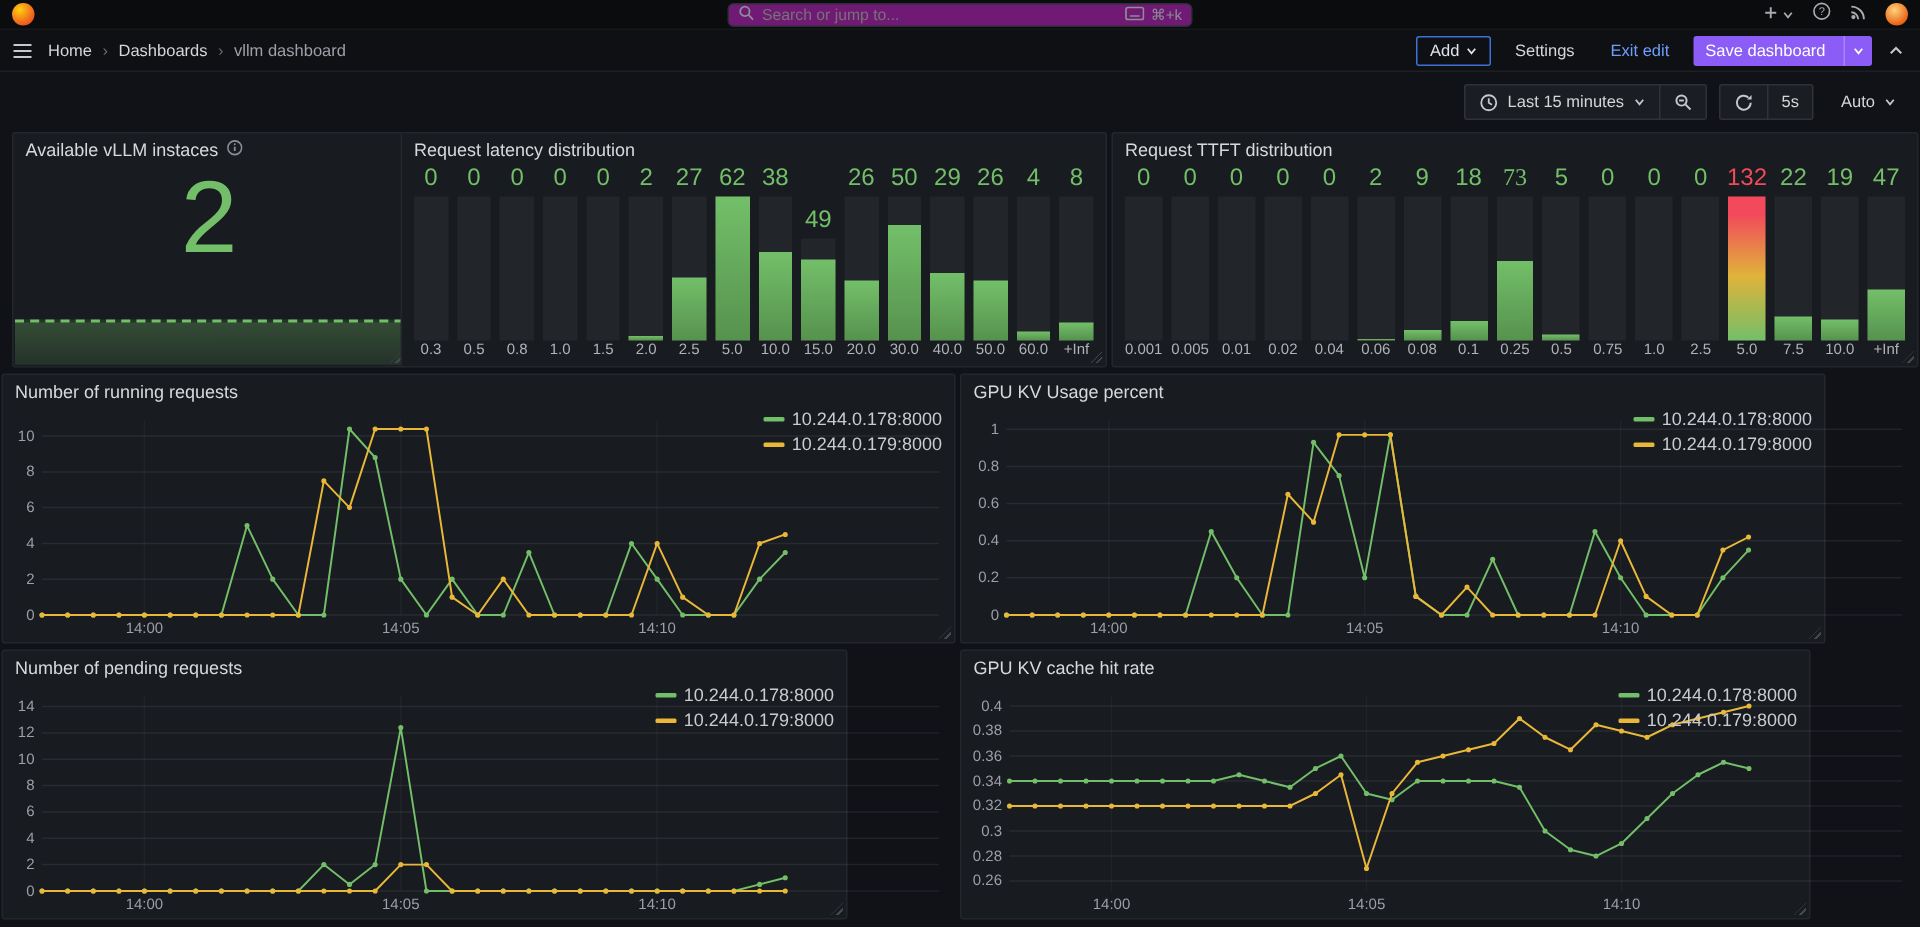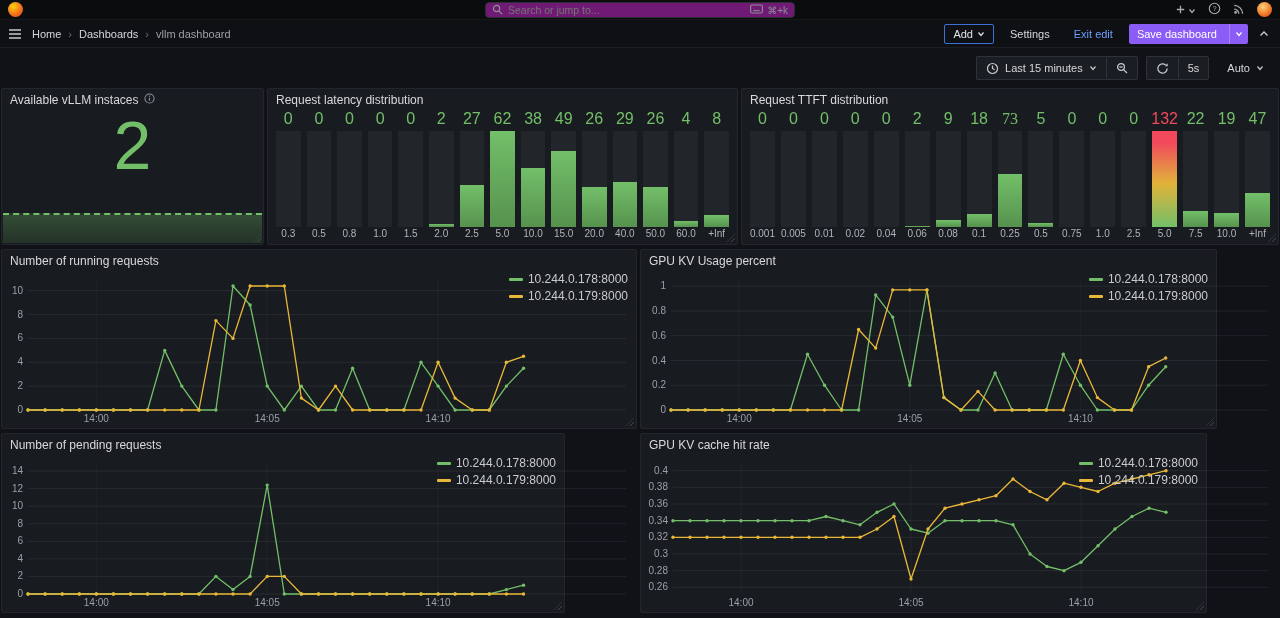--- a/index.html
+++ b/index.html
@@ -52,21 +52,21 @@
   .tb-group .tb-btn:last-child{border-radius:0 2px 2px 0;}
   .tb-plain{background:transparent;border-color:transparent;}
 
   .panel{position:absolute;background:#181b1f;border:1px solid #23262c;border-radius:2px;}
   .panel::after{content:"";position:absolute;right:2px;bottom:2px;width:8px;height:8px;
     background:repeating-linear-gradient(135deg,transparent 0 2px,#45494e 2px 3px);
     clip-path:polygon(100% 0,100% 100%,0 100%);}
   .panel-title{height:20px;line-height:20px;padding:1px 8px 0;font-size:12px;color:#d8d9dd;
     display:flex;align-items:center;gap:5px;cursor:pointer;white-space:nowrap;}
 
-  #p-stat{top:40px;left:1px;width:263px;height:157px;}
+  #p-stat{top:40px;left:8px;width:263px;height:157px;}
   #p-latency{top:40px;left:267px;width:471px;height:157px;}
   #p-ttft{top:40px;left:741px;width:538px;height:157px;}
   #p-running{top:201px;left:1px;width:636px;height:180px;}
   #p-kvusage{top:201px;left:640px;width:577px;height:180px;}
   #p-pending{top:385px;left:1px;width:564px;height:180px;}
   #p-hitrate{top:385px;left:640px;width:567px;height:180px;}
 
   
   .stat-value{position:absolute;top:22px;left:0;right:0;text-align:center;font-size:68px;
     line-height:1;color:#73bf69;font-weight:400;}
@@ -296,32 +296,39 @@
           <div class="bar-x">5.0</div>
         </div>
         <div class="bar-col">
           <div class="bar-val" style="color: rgb(115, 191, 105);">38</div>
           <div class="bar-track">
             <div class="bar-fill" style="height: 61.3%;"></div>
           </div>
           <div class="bar-x">10.0</div>
         </div>
         <div class="bar-col">
-          <div class="bar-val" style="color: rgb(115, 191, 105);">49</div>
+          <div class="bar-val" style="color: rgb(115, 191, 105); margin-top: 28px;">49</div>
           <div class="bar-track">
             <div class="bar-fill" style="height: 79%;"></div>
           </div>
           <div class="bar-x">15.0</div>
         </div>
         <div class="bar-col">
           <div class="bar-val" style="color: rgb(115, 191, 105);">26</div>
           <div class="bar-track">
             <div class="bar-fill" style="height: 41.9%;"></div>
           </div>
           <div class="bar-x">20.0</div>
+        </div>
+        <div class="bar-col">
+          <div class="bar-val" style="color: rgb(115, 191, 105);">50</div>
+          <div class="bar-track">
+            <div class="bar-fill" style="height: 80.6%;"></div>
+          </div>
+          <div class="bar-x">30.0</div>
         </div>
         <div class="bar-col">
           <div class="bar-val" style="color: rgb(115, 191, 105);">29</div>
           <div class="bar-track">
             <div class="bar-fill" style="height: 46.8%;"></div>
           </div>
           <div class="bar-x">40.0</div>
         </div>
         <div class="bar-col">
           <div class="bar-val" style="color: rgb(115, 191, 105);">26</div>

